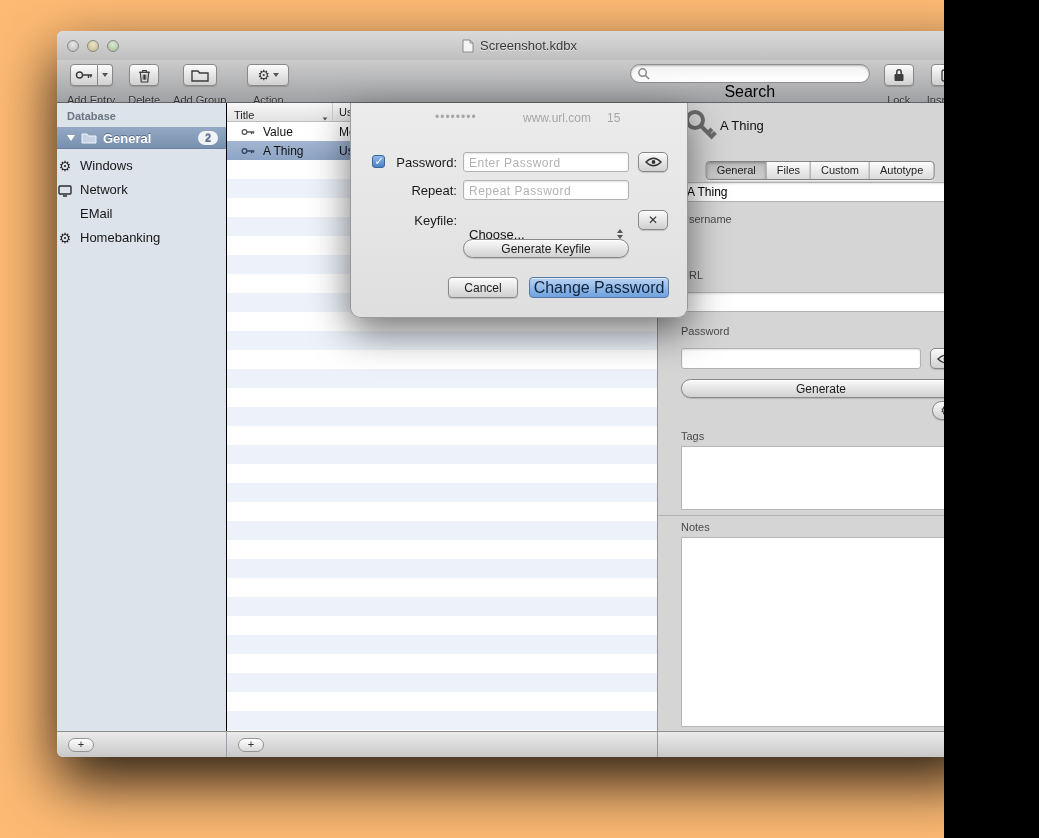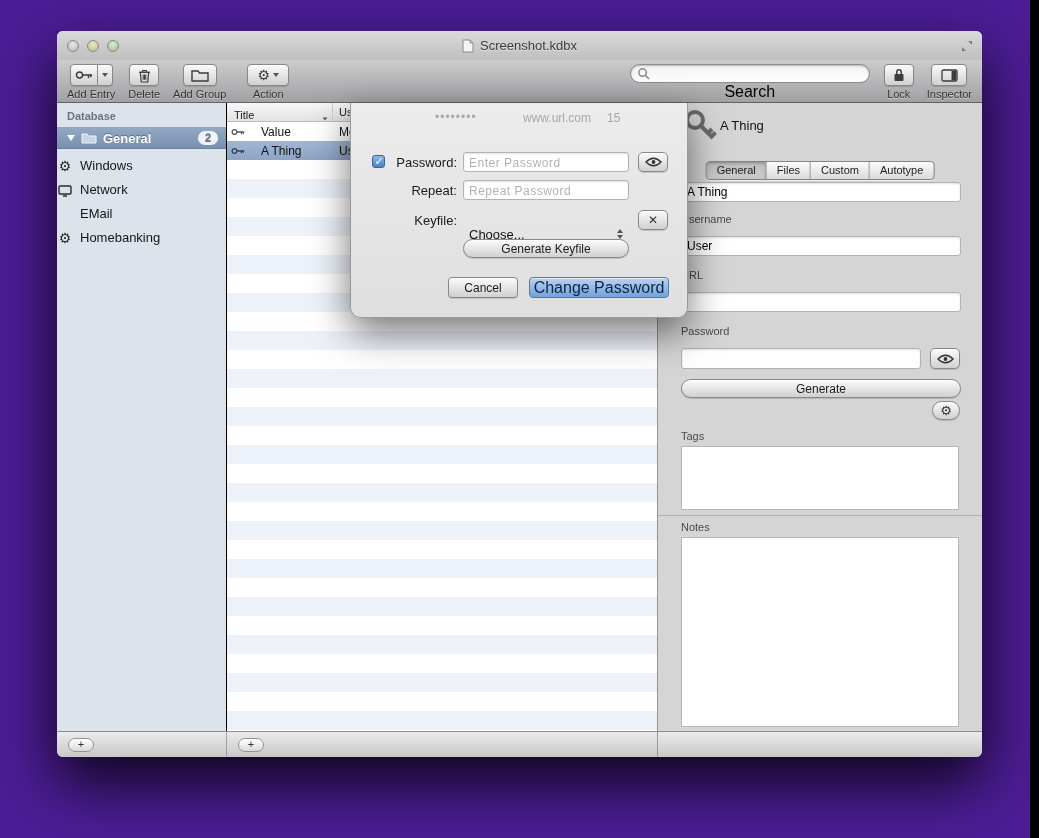--- a/index.html
+++ b/index.html
@@ -1,36 +1,36 @@
 <!DOCTYPE html>
 <html><head>
 <meta charset="utf-8">
 <style>
   html,body{margin:0;padding:0;background:#000;}
   *{box-sizing:border-box;font-family:"Liberation Sans","DejaVu Sans",sans-serif;}
-  .screen{position:relative;width:1030px;height:838px;background:#4c1d95;overflow:hidden;text-decoration:underline;}
+  .screen{position:relative;width:944px;height:838px;background:#fdba74;overflow:hidden;text-decoration:underline;}
   .window{position:absolute;left:57px;top:31px;width:925px;height:726px;border-radius:6px;
           overflow:hidden;background:#d6d6d6;box-shadow:0 25px 60px rgba(0,0,0,.85);}
   
   .titlebar{position:absolute;top:0;left:0;right:0;height:29px;
             background:linear-gradient(#dadada,#bfbfbf);}
   .tl-group{position:absolute;left:10px;top:9px;display:flex;gap:8px;}
   .tl{width:12px;height:12px;border-radius:50%;border:1px solid #8a8a8a;}
   .tl-close{background:radial-gradient(circle at 50% 35%,#e9e9e9,#b3b3b3);}
   .tl-min{background:radial-gradient(circle at 50% 35%,#ece8c9,#bdb786);}
   .tl-zoom{background:radial-gradient(circle at 50% 35%,#dcebd4,#9dbb90);}
   .win-title{position:absolute;left:0;right:0;top:0;height:29px;display:flex;align-items:center;
              justify-content:center;gap:6px;font-size:13px;color:#3a3a3a;text-shadow:0 1px 0 rgba(255,255,255,.5);}
   .fullscreen{position:absolute;right:9px;top:9px;width:12px;height:12px;opacity:.65;}
   
   .toolbar{position:absolute;top:29px;left:0;right:0;height:43px;padding:4px 10px 0;
            background:linear-gradient(#cccccc,#a0a1a4);border-bottom:1px solid #636365;
            display:flex;align-items:flex-start;}
   .tbi{display:flex;flex-direction:column;align-items:center;margin-right:13px;}
-  .tbi .lbl{margin-top:2px;font-size:11px;color:#333;text-shadow:0 1px 0 rgba(255,255,255,.45);white-space:nowrap;}
+  .tbi .lbl{margin-top:8px;font-size:11px;color:#333;text-shadow:0 1px 0 rgba(255,255,255,.45);white-space:nowrap;}
   .bez{background:linear-gradient(#fbfbfb,#d0d0d0);border:1px solid #888;border-radius:4px;
        box-shadow:inset 0 1px 0 rgba(255,255,255,.8),0 1px 1px rgba(0,0,0,.15);
        height:22px;display:flex;align-items:center;justify-content:center;}
   .split{display:flex;}
   .split .seg1{width:28px;border-radius:4px 0 0 4px;}
   .split .seg2{width:15px;border-left:none;border-radius:0 4px 4px 0;}
   .btn-del{width:30px;}
   .btn-grp{width:34px;}
   .btn-act{width:42px;gap:3px;}
   .gear-glyph{font-size:14px;color:#3b3b3b;line-height:1;}
@@ -60,21 +60,21 @@
   
   .entrylist{width:431px;flex:none;position:relative;background:#fff;border-right:1px solid #949494;}
   .el-head{height:19px;background:linear-gradient(#f8f8f8,#e2e2e2);border-bottom:1px solid #bdbdbd;display:flex;font-size:11px;color:#222;}
   .h-title{width:106px;display:flex;align-items:flex-end;padding-left:7px;border-right:1px solid #cfcfcf;}
   .h-title .tri-dn{margin-left:auto;margin-right:4px;transform:scale(.8);}
   .h-user{flex:1;display:flex;align-items:center;padding-left:6px;}
   .el-rows{position:absolute;top:19px;left:0;right:0;bottom:0;
            background:repeating-linear-gradient(to bottom,#ffffff 0,#ffffff 19px,#edf2fa 19px,#edf2fa 38px);}
   .el-row{position:absolute;left:0;right:0;height:19px;display:flex;align-items:center;font-size:12px;color:#111;}
   .el-row.sel{background:linear-gradient(#a3b6d3,#8da4c5);}
-  .c-title{width:106px;display:flex;align-items:center;gap:16px;padding-left:4px;}
+  .c-title{width:106px;display:flex;align-items:center;gap:8px;padding-left:14px;}
   .c-user{padding-left:6px;overflow:hidden;white-space:nowrap;}
   .keyico{flex:none;display:inline-flex;}
   
   .inspector{flex:1;position:relative;background:#d5d5d5;font-size:12px;}
   .ins-key{position:absolute;left:24px;top:4px;}
   .ins-title{position:absolute;left:62px;top:15px;font-size:13px;color:#111;}
   .ins-tabs{position:absolute;top:58px;left:50%;transform:translateX(-50%);display:flex;height:19px;
             border:1px solid #848484;border-radius:4px;overflow:hidden;background:linear-gradient(#fcfcfc,#dadada);
             box-shadow:0 1px 0 rgba(255,255,255,.5);}
   .tab{padding:0 10px;font-size:11px;line-height:17px;color:#222;border-left:1px solid #9b9b9b;white-space:nowrap;}
@@ -320,23 +320,20 @@
           <div class="tab sel" data-name="tab-general">General</div>
           <div class="tab" data-name="tab-files">Files</div>
           <div class="tab" data-name="tab-custom">Custom</div>
           <div class="tab" data-name="tab-autotype">Autotype</div>
         </div>
 
         <div class="field f-title" data-name="title-field-wrap">
           <input type="text" data-name="title-field" value="A Thing" style="">
         </div>
         <div class="ins-lbl l-user" data-name="username-label">Username</div>
-        <div class="field f-user" data-name="username-field-wrap">
-          <input type="text" data-name="username-field" value="User" style="">
-        </div>
         <div class="ins-lbl l-url" data-name="url-label">URL</div>
         <div class="field f-url" data-name="url-field-wrap">
           <input type="text" data-name="url-field" style="">
         </div>
         <div class="ins-lbl l-pass" data-name="password-label">Password</div>
         <div class="field f-pass" data-name="password-field-wrap">
           <input type="password" data-name="password-field" style="">
         </div>
         <div class="bez eye-btn ins-eye" data-name="reveal-password-button">
           <svg width="17" height="10" viewBox="0 0 18 10" data-name="eye-icon">

